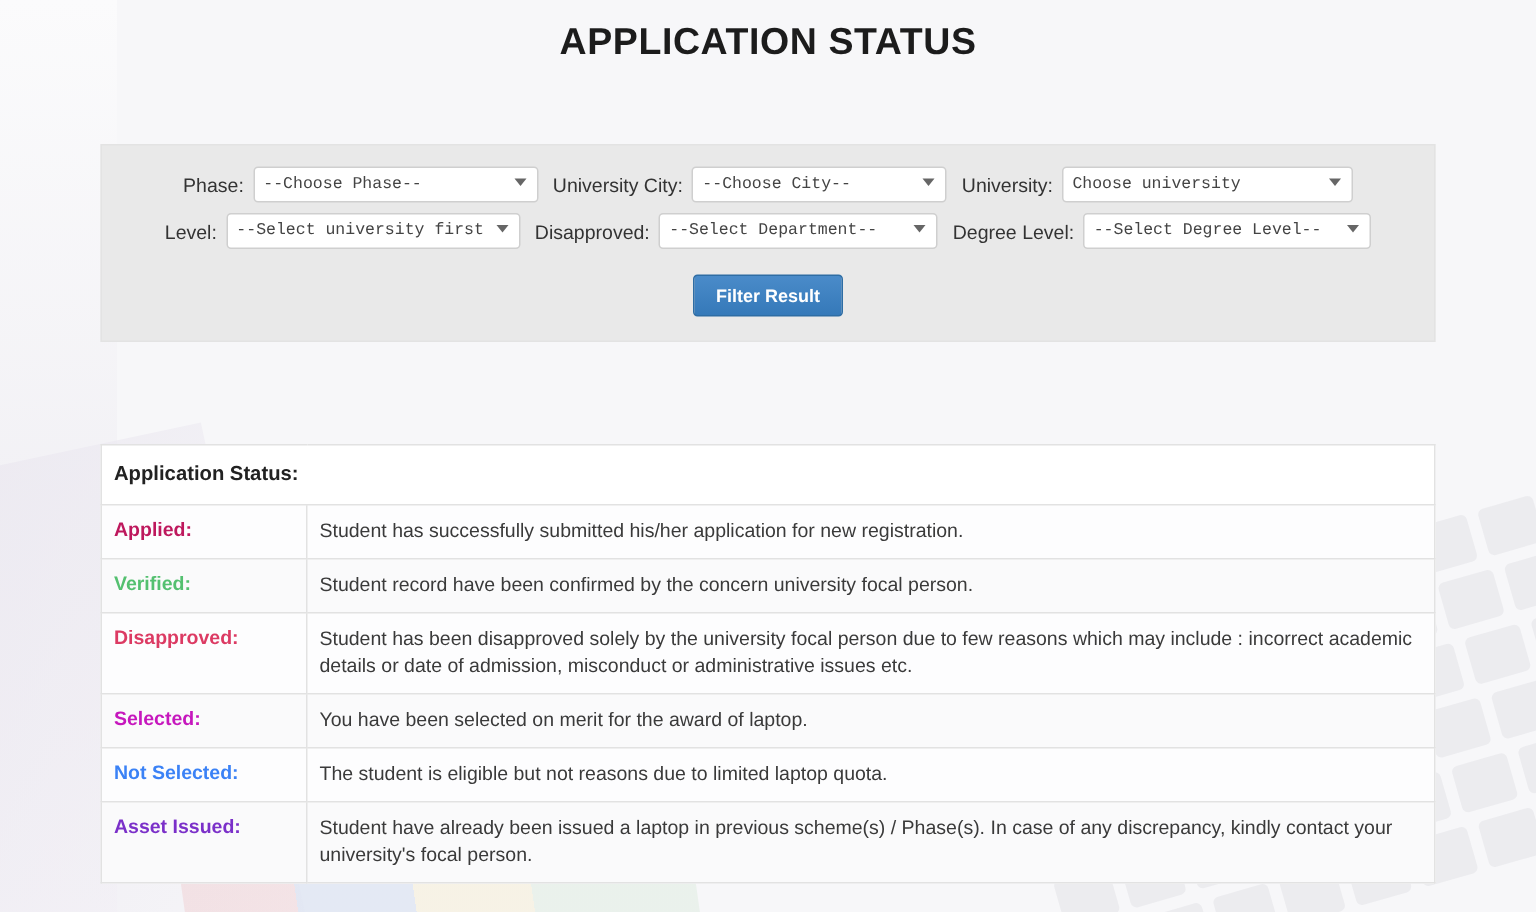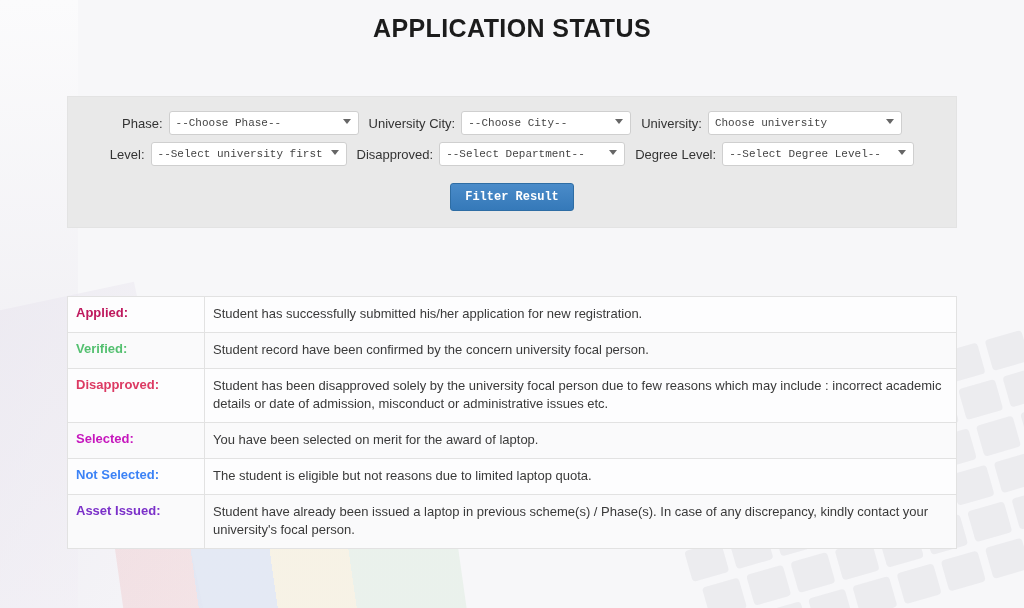--- a/index.html
+++ b/index.html
@@ -163,21 +163,21 @@
   }
   .btn-primary {
     background: #3d81c2;
     background: linear-gradient(180deg,#4a8bc9 0%, #3579b9 100%);
     border: 1px solid #2e6da4;
     border-radius: 3px;
     color: #fff;
     font-size: 12px;
     font-weight: bold;
     padding: 6px 14px;
-    font-family: Liberation Mono, monospace;
+    font-family: Liberation Sans, sans-serif;
     cursor: pointer;
   }
 
   
   .status-table-wrap {
     margin-top: 68px;
     background: #fff;
   }
   table.status-table {
     width: 100%;
@@ -346,20 +346,23 @@
 
 
     <div class="btn-row">
       <button class="btn-primary">Filter Result</button>
     </div>
   </div>
 
   <div class="status-table-wrap">
     <table class="status-table">
       <tbody>
+        <tr>
+          <td class="hdr-cell" colspan="2">Application Status:</td>
+        </tr>
       <tr class="r-odd">
             <td class="label-cell" style="color: #be185d;">Applied:</td>
             <td class="desc-cell">Student has successfully submitted his/her application for new registration.</td>
           </tr>
           <tr class="r-even">
             <td class="label-cell" style="color: rgb(84, 192, 112);">Verified:</td>
             <td class="desc-cell">Student record have been confirmed by the concern university focal person.</td>
           </tr>
           <tr class="r-odd">
             <td class="label-cell" style="color: rgb(220, 58, 99);">Disapproved:</td>

